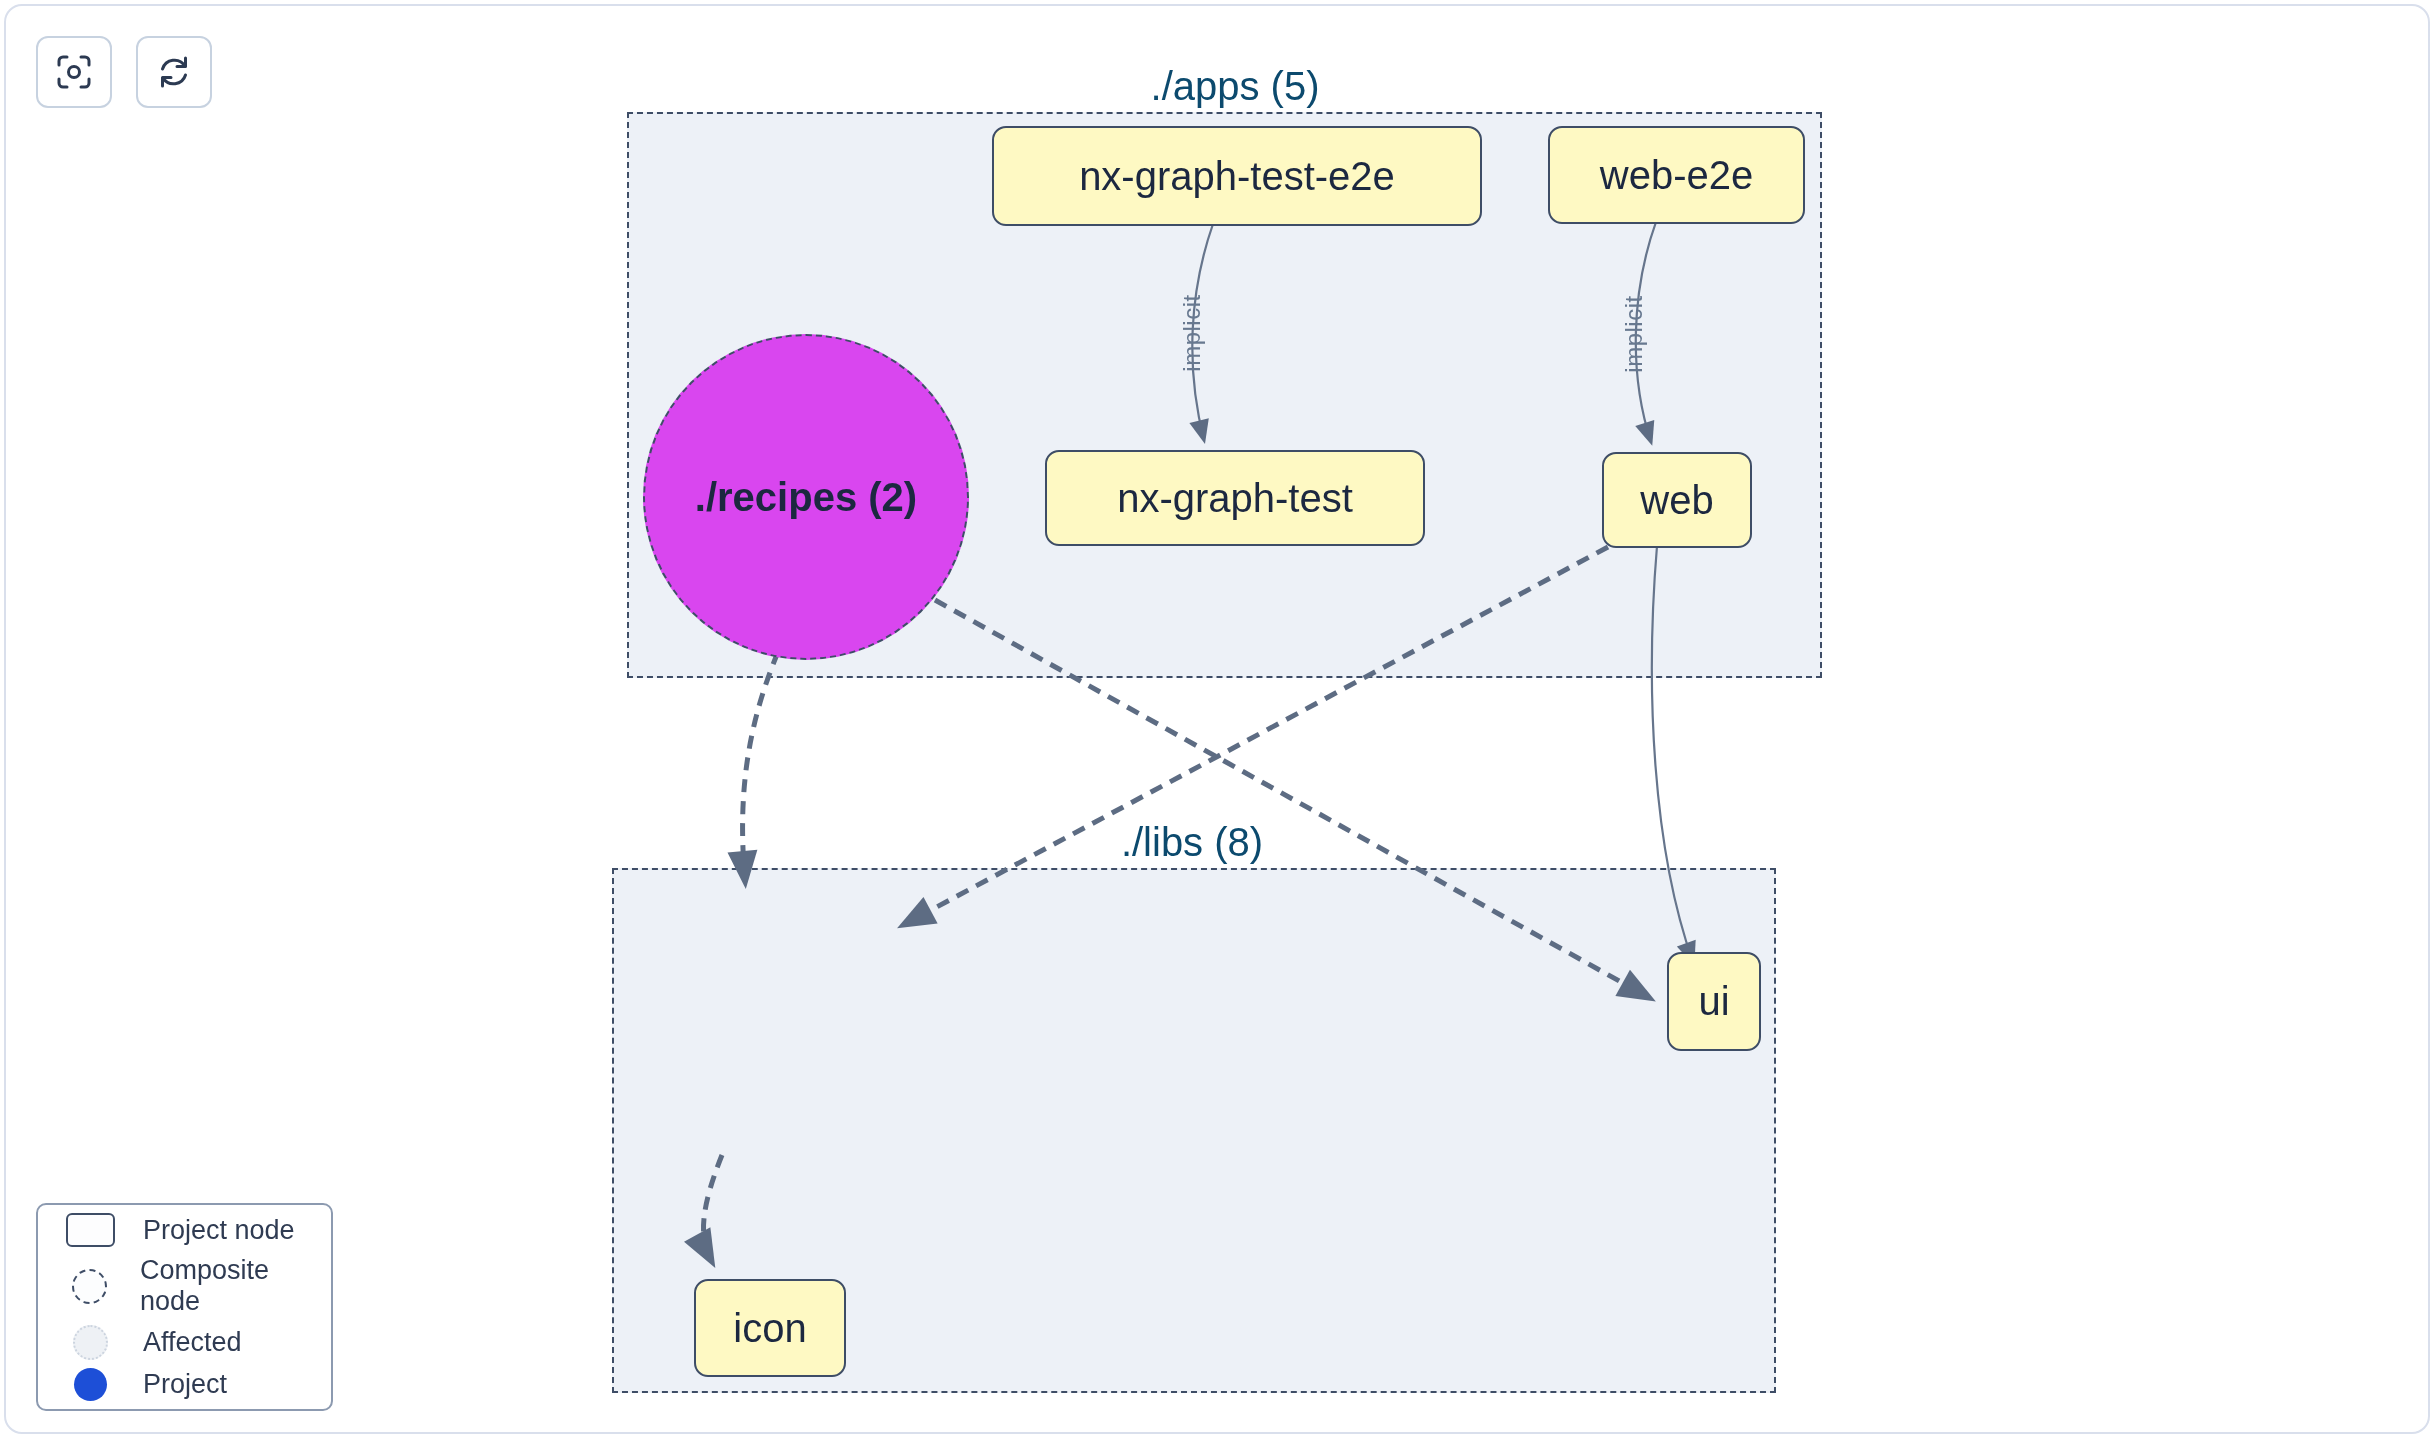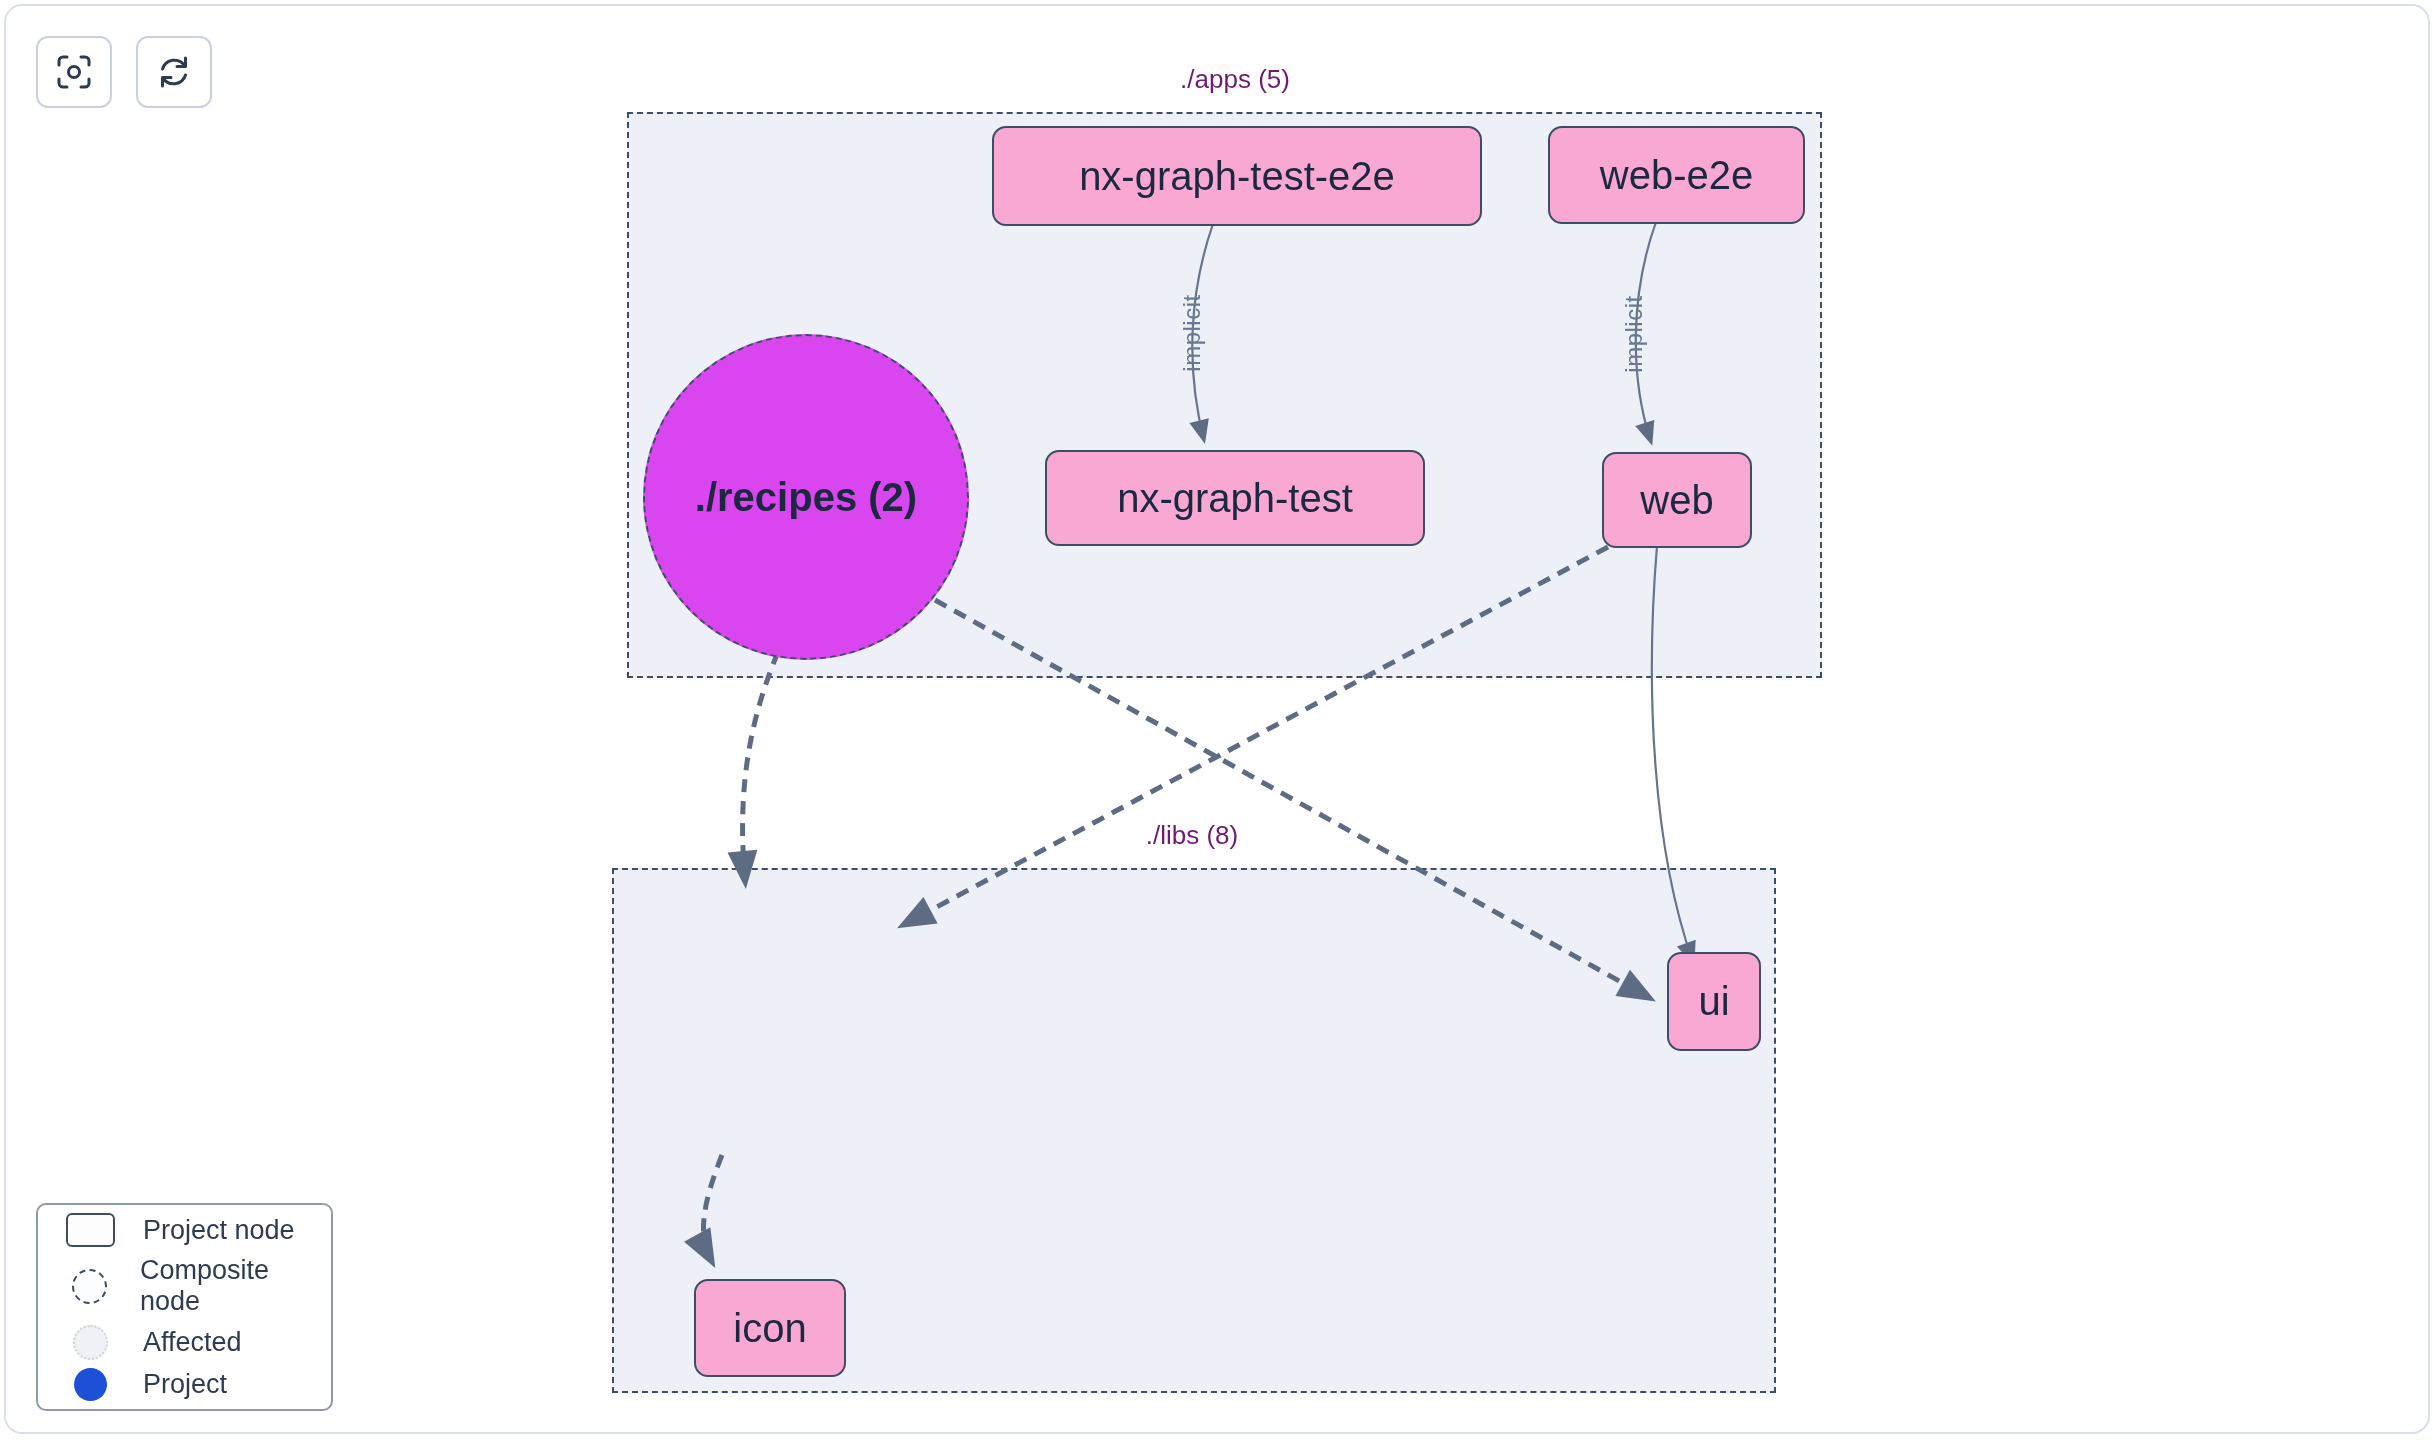--- a/index.html
+++ b/index.html
@@ -22,39 +22,39 @@
   #btn-refresh{left:136px;}
   .tb svg{stroke:#2c3a52;fill:none;stroke-width:3;stroke-linecap:round;stroke-linejoin:round;}
   
   .group{
     position:absolute;background:#edf1f7;border:2.5px dashed #3e4d66;
   }
   #group-apps{left:627px;top:112px;width:1191px;height:562px;}
   #group-libs{left:612px;top:868px;width:1160px;height:521px;}
   .group-title{
     position:absolute;transform:translateX(-50%);
-    font-size:26px;color:#701a75;white-space:nowrap;
+    font-size:40px;color:#0c4a6e;white-space:nowrap;
   }
   #title-apps{left:1235px;top:64px;}
   #title-libs{left:1192px;top:820px;}
   
   .edges{position:absolute;left:0;top:0;width:2434px;height:1446px;}
   .edge-label{
     position:absolute;transform:translate(-50%,-50%) rotate(-90deg);
     font-size:24px;color:#687990;letter-spacing:0.5px;white-space:nowrap;
   }
   #lbl-implicit-1{left:1192px;top:333px;}
   #lbl-implicit-2{left:1634px;top:334px;}
   
   .node{
     position:absolute;display:flex;align-items:center;justify-content:center;
     font-size:40px;color:#1c2840;cursor:pointer;white-space:nowrap;
   }
   .node.rect{
-    background:#f9a8d4;border:2.5px solid #3e4d66;border-radius:14px;
+    background:#fef9c3;border:2.5px solid #3e4d66;border-radius:14px;
   }
   .node.circle{
     background:#d946ef;border:2.5px dashed #3e4d66;border-radius:50%;font-weight:bold;
   }
   #node-nx-graph-test-e2e{left:992px;top:126px;width:486px;height:96px;}
   #node-web-e2e{left:1548px;top:126px;width:253px;height:94px;}
   #node-nx-graph-test{left:1045px;top:450px;width:376px;height:92px;}
   #node-web{left:1602px;top:452px;width:146px;height:92px;}
   #node-ui{left:1667px;top:952px;width:90px;height:95px;}
   #node-icon{left:694px;top:1279px;width:148px;height:94px;}

